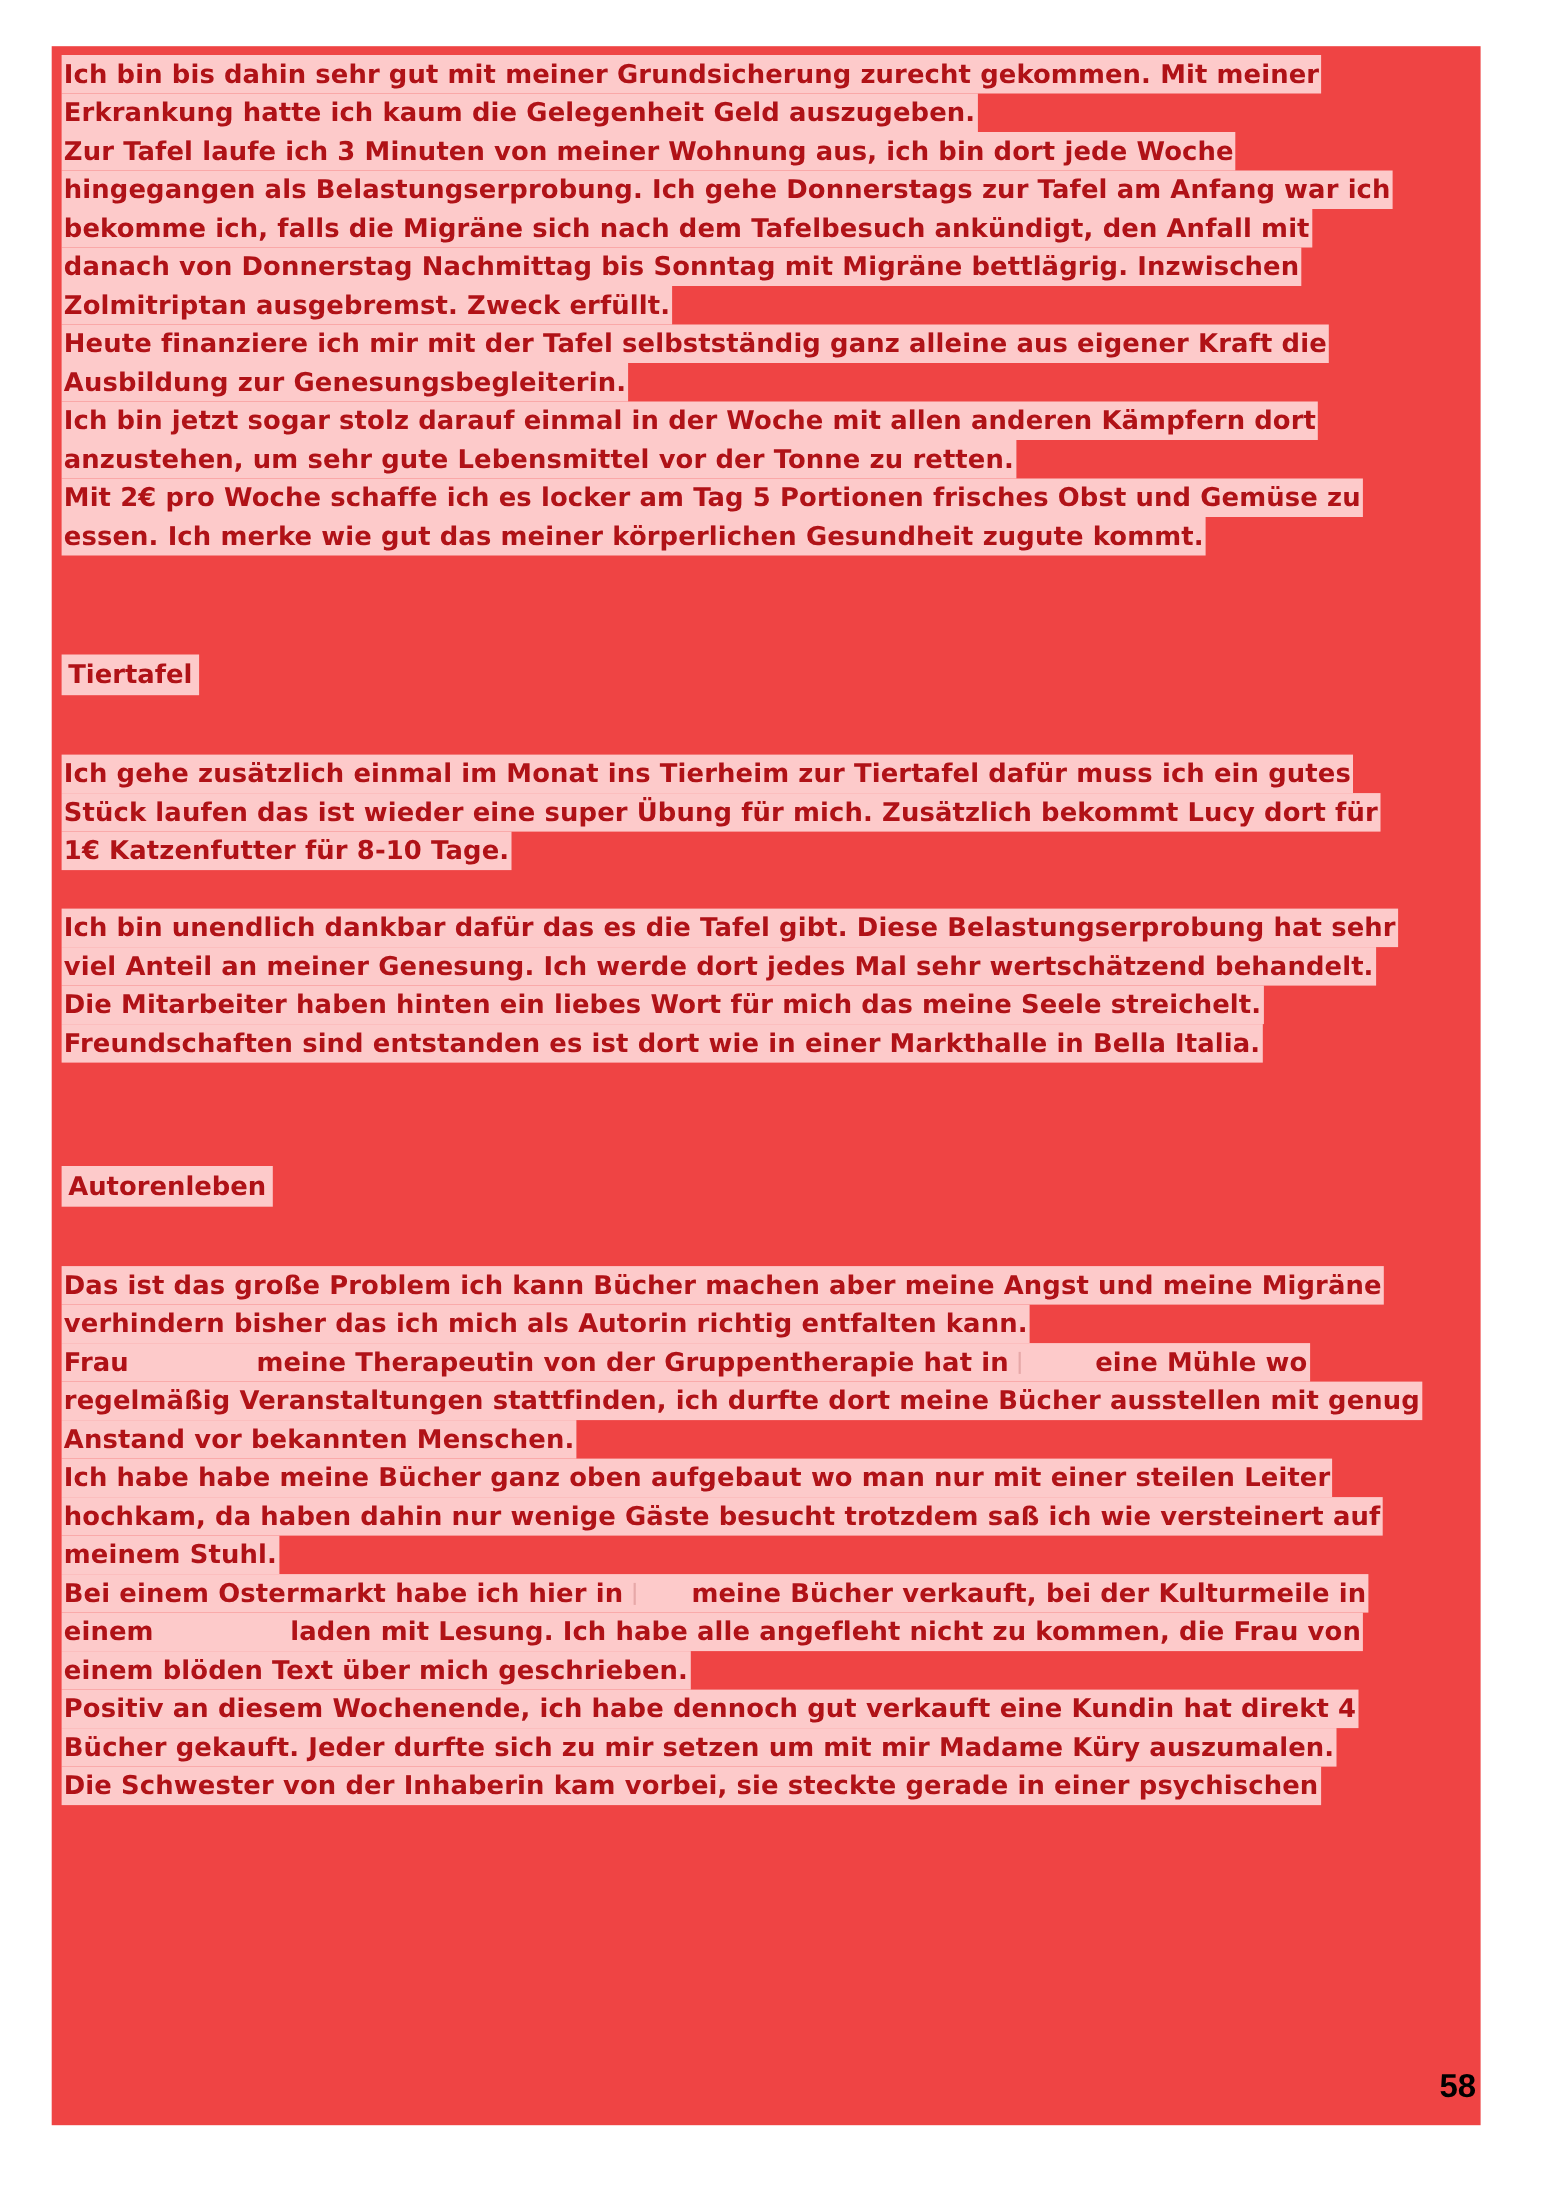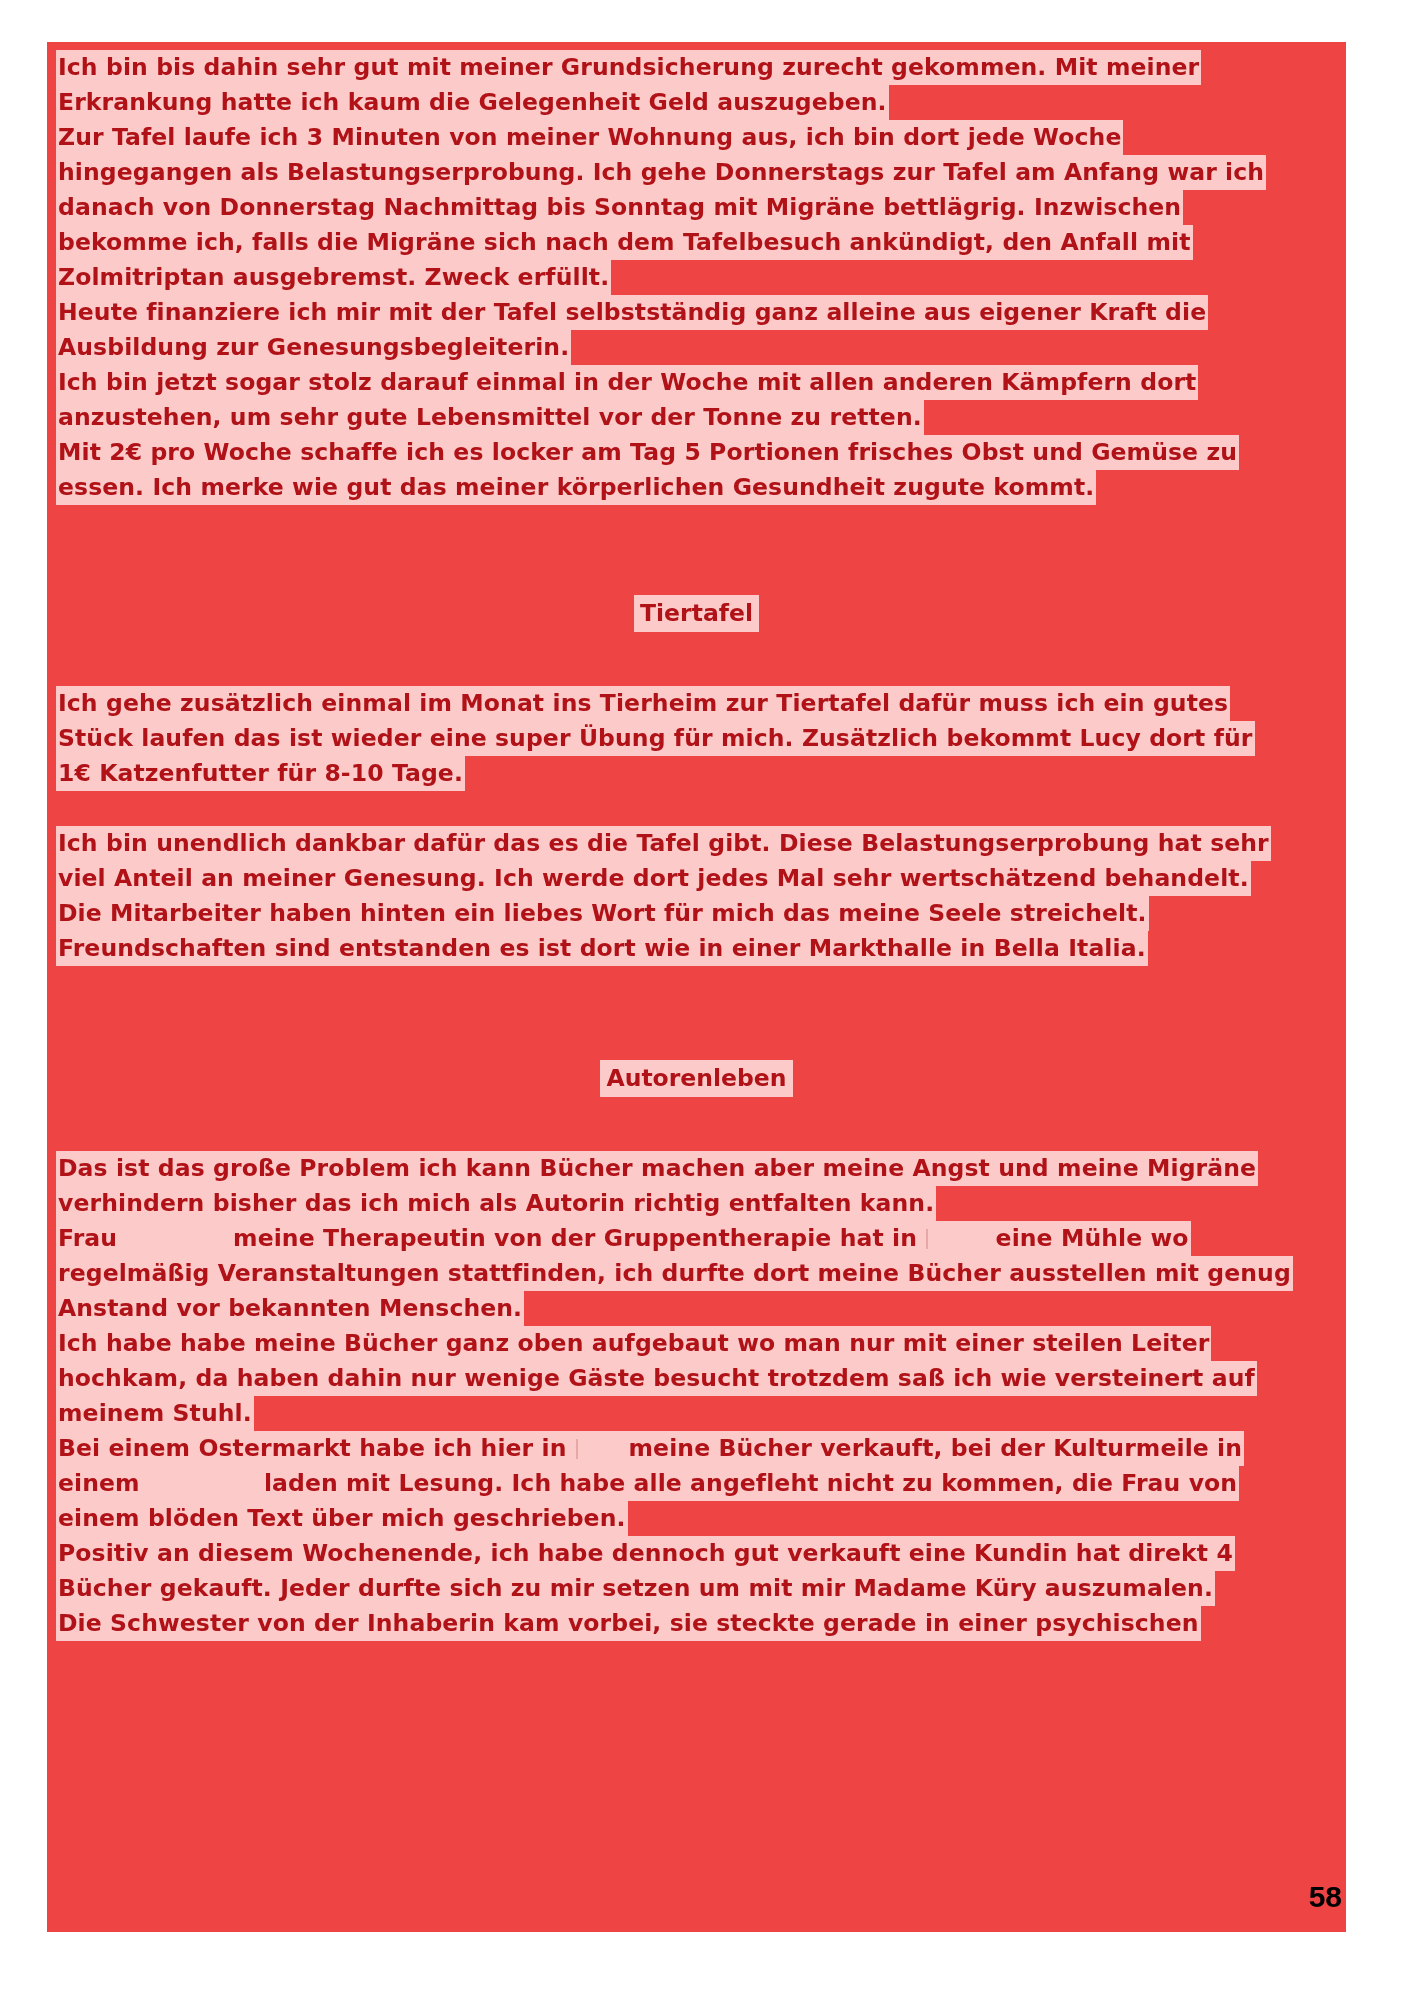--- a/index.html
+++ b/index.html
@@ -52,21 +52,21 @@
 
   
   .gap {
     display: block;
     height: 35px;
   }
   .gap-sm { height: 18px; }
 
   .heading {
     display: block;
-    text-align: center;
+    text-align: left;
     height: 40px;
     line-height: 40px;
   }
   .heading > span.hl {
     font-size: 23.5px;
     font-weight: 700;
     color: #b01217;
     background: #fdcaca;
     padding: 4px 6px 5px 6px;
   }
@@ -97,22 +97,22 @@
 <body>
 
 <div id="page">
   <div class="content">
 
     <div>
       <div class="line"><span class="hl">Ich bin bis dahin sehr gut mit meiner Grundsicherung zurecht gekommen. Mit meiner</span></div>
       <div class="line"><span class="hl">Erkrankung hatte ich kaum die Gelegenheit Geld auszugeben.</span></div>
       <div class="line"><span class="hl">Zur Tafel laufe ich 3 Minuten von meiner Wohnung aus, ich bin dort jede Woche</span></div>
       <div class="line"><span class="hl">hingegangen als Belastungserprobung. Ich gehe Donnerstags zur Tafel am Anfang war ich</span></div>
+      <div class="line"><span class="hl">bekomme ich, falls die Migräne sich nach dem Tafelbesuch ankündigt, den Anfall mit</span></div>
       <div class="line"><span class="hl">danach von Donnerstag Nachmittag bis Sonntag mit Migräne bettlägrig. Inzwischen</span></div>
-      <div class="line"><span class="hl">bekomme ich, falls die Migräne sich nach dem Tafelbesuch ankündigt, den Anfall mit</span></div>
       <div class="line"><span class="hl">Zolmitriptan ausgebremst. Zweck erfüllt.</span></div>
       <div class="line"><span class="hl">Heute finanziere ich mir mit der Tafel selbstständig ganz alleine aus eigener Kraft die</span></div>
       <div class="line"><span class="hl">Ausbildung zur Genesungsbegleiterin.</span></div>
       <div class="line"><span class="hl">Ich bin jetzt sogar stolz darauf einmal in der Woche mit allen anderen Kämpfern dort</span></div>
       <div class="line"><span class="hl">anzustehen, um sehr gute Lebensmittel vor der Tonne zu retten.</span></div>
       <div class="line"><span class="hl">Mit 2€ pro Woche schaffe ich es locker am Tag 5 Portionen frisches Obst und Gemüse zu</span></div>
       <div class="line"><span class="hl">essen. Ich merke wie gut das meiner körperlichen Gesundheit zugute kommt.</span></div>
     </div>
 
     <div class="gap"></div>

